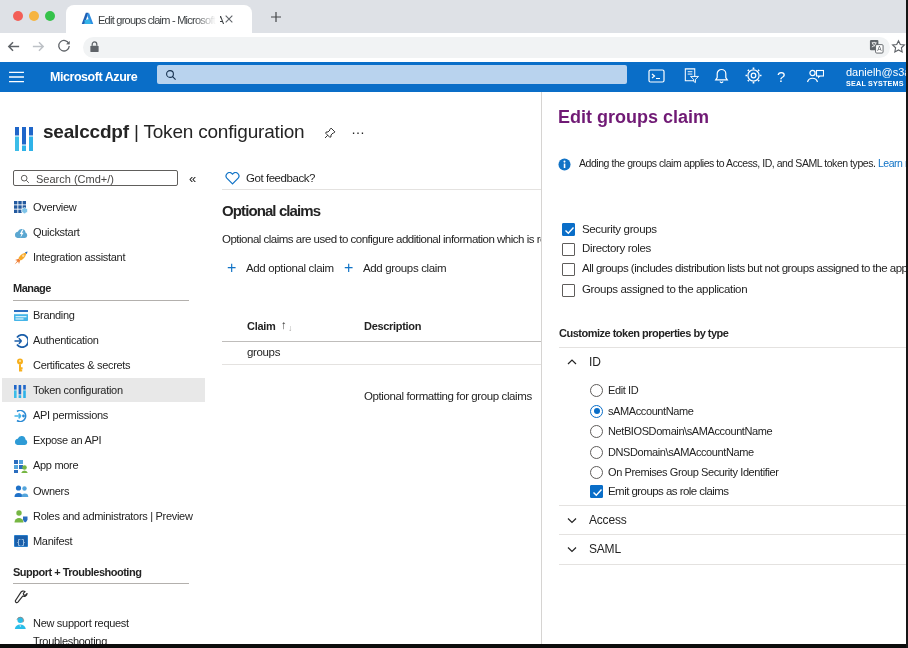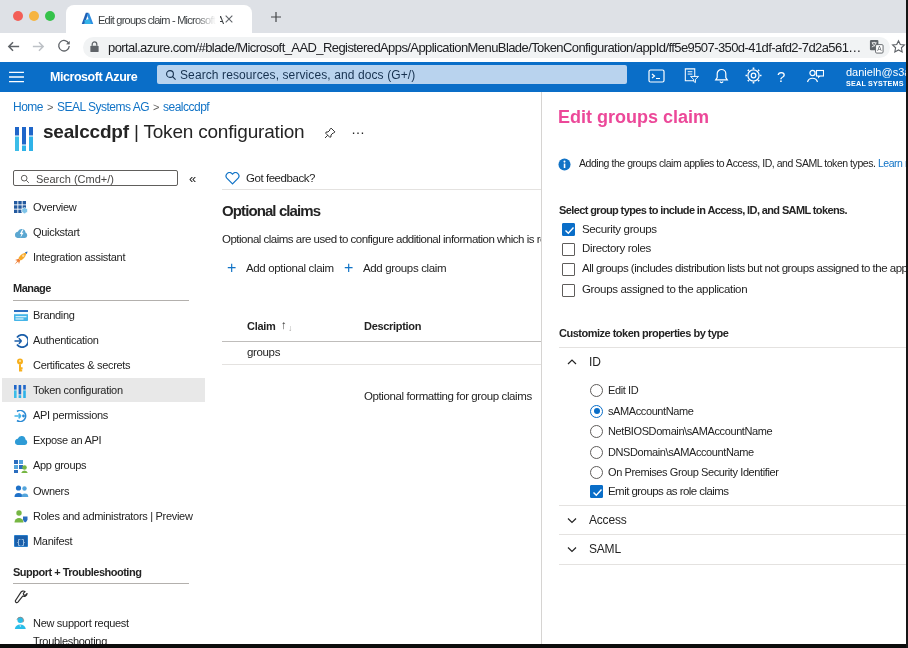--- a/index.html
+++ b/index.html
@@ -52,21 +52,21 @@
   #th-claim { position:absolute; left:247px; top:320px; font-size:11px; letter-spacing:-0.3px; font-weight:bold; color:#242424; }
   #th-desc { position:absolute; left:364px; top:320px; font-size:11px; letter-spacing:-0.3px; font-weight:bold; color:#242424; }
   #t-hdiv { position:absolute; left:222px; top:340.5px; width:319px; height:1px; background:#bfbdbb; }
   #t-c1 { position:absolute; left:247px; top:346px; font-size:11.5px; letter-spacing:-0.35px; color:#242424; }
   #t-c2 { position:absolute; left:364px; top:346px; font-size:11.5px; letter-spacing:-0.4px; color:#242424;margin-top:44px; }
   #t-rdiv { position:absolute; left:222px; top:364px; width:319px; height:1px; background:#e4e2e0; }
 
   
   #panel { position:absolute; left:541px; top:92px; width:367px; height:552px; background:#fff;
     border-left:1px solid #d6d4d2; overflow:hidden; }
-  #p-title { position:absolute; left:16px; top:15px; font-size:18px; letter-spacing:0px; font-weight:bold; color:#ec4899; }
+  #p-title { position:absolute; left:16px; top:15px; font-size:18px; letter-spacing:0px; font-weight:bold; color:#701a75; }
   #p-info { position:absolute; left:37px; top:65px; font-size:10.5px; letter-spacing:-0.45px; color:#242424; white-space:nowrap; }
   #p-sel { position:absolute; left:17px; top:112px; font-size:11px; letter-spacing:-0.62px; font-weight:bold; color:#242424; white-space:nowrap; }
   .cb { position:absolute; left:20px; width:13px; height:13px; border:1px solid #5f5d5b; background:#fff; border-radius:1px;}
   .cb.on { background:#0a6ec8; border-color:#0a6ec8; }
   .cb.on svg { position:absolute; left:0px; top:1px; }
   .cblab { position:absolute; left:40px; font-size:11.5px; letter-spacing:-0.35px; color:#242424; white-space:nowrap; }
   #p-cust { position:absolute; left:17px; top:235px; font-size:11px; letter-spacing:-0.5px; font-weight:bold; color:#242424; }
   .pdiv { position:absolute; left:17px; width:350px; height:1px; background:#e4e2e0; }
   .chev { position:absolute; }
   .seclab { position:absolute; left:47px; font-size:12px; letter-spacing:-0.2px; color:#242424; }
@@ -112,42 +112,40 @@
   </svg>
   <svg style="position:absolute; left:57px; top:39px;" width="14" height="14" viewBox="0 0 16 16">
     <path d="M13.6 5.5 A6 6 0 1 0 14 8" stroke="#5f6368" stroke-width="1.5" fill="none"></path>
     <path d="M14.7 2.3 L14.4 6.4 L10.3 6 Z" fill="#5f6368"></path>
   </svg>
   <div id="urlpill"></div>
   <svg style="position:absolute; left:89px; top:41px;" width="11" height="12" viewBox="0 0 12 13">
     <rect x="1.5" y="5" width="9" height="7" rx="1" fill="#5f6368"></rect>
     <path d="M3.5 5 V3.5 A2.5 2.5 0 0 1 8.5 3.5 V5" stroke="#5f6368" stroke-width="1.4" fill="none"></path>
   </svg>
-  <div id="urltext">portal.azure.com/#blade/Microsoft_AAD_RegisteredApps/ApplicationMenuBlade/TokenConfiguration/appId/ff5e9507-350d-41df-afd2-7d2a561…</div>
   <svg style="position:absolute; left:869px; top:39px;" width="15" height="15" viewBox="0 0 16 16">
     <rect x="1" y="1" width="9" height="11" rx="1.2" fill="#5f6368"></rect>
     <path d="M3 4 H8 M5.5 4 V3 M3.6 4 C3.6 6 6.5 8 8 8.5 M7.4 4 C7.4 6 4.5 8 3 8.5" stroke="#fff" stroke-width="0.9" fill="none"></path>
     <rect x="7" y="6" width="8" height="9" rx="1.2" fill="#fff" stroke="#5f6368" stroke-width="1"></rect>
     <text x="11" y="13" font-size="7" fill="#5f6368" text-anchor="middle" font-family="Liberation Sans">A</text>
   </svg>
   <svg style="position:absolute; left:891px; top:39px;" width="15" height="15" viewBox="0 0 16 16">
     <path d="M8 1.8 L9.9 5.8 L14.3 6.4 L11.1 9.4 L11.9 13.8 L8 11.7 L4.1 13.8 L4.9 9.4 L1.7 6.4 L6.1 5.8 Z" stroke="#5f6368" stroke-width="1.2" fill="none"></path>
   </svg>
 
   <div id="azhead"></div>
   <svg style="position:absolute; left:8px; top:70px;" width="17" height="14" viewBox="0 0 18 15">
     <path d="M1 2.5 H17 M1 7.5 H17 M1 12.5 H17" stroke="#fff" stroke-width="1.5"></path>
   </svg>
   <div id="aztitle">Microsoft Azure</div>
   <div id="azsearch"></div>
   <svg style="position:absolute; left:165px; top:68.5px;" width="12" height="12" viewBox="0 0 12 12">
     <circle cx="5" cy="5" r="3.4" stroke="#16314f" stroke-width="1.1" fill="none"></circle>
     <path d="M7.6 7.6 L10.6 10.6" stroke="#16314f" stroke-width="1.1"></path>
   </svg>
-  <div id="azsearchtext">Search resources, services, and docs (G+/)</div>
 
   <svg style="position:absolute; left:648px; top:68px;" width="17" height="16" viewBox="0 0 17 16">
     <rect x="1" y="2" width="15" height="12" rx="1.5" stroke="#fff" stroke-width="1.2" fill="none"></rect>
     <path d="M4 6 L6.5 8 L4 10 M8 10.5 L12 10.5" stroke="#fff" stroke-width="1.2" fill="none"></path>
   </svg>
   <svg style="position:absolute; left:682px; top:67px;" width="17" height="17" viewBox="0 0 18 17">
     <path d="M3.5 1.5 H13.5 V14 H3.5 Z" stroke="#fff" stroke-width="1.1" fill="none"></path>
     <path d="M6 4.5 H11 M6 7 H11" stroke="#fff" stroke-width="1" fill="none"></path>
     <path d="M9 9.5 H17.5 L14.2 12.6 V16 L12.3 14.6 V12.6 Z" fill="#0a6ec8" stroke="#fff" stroke-width="1" stroke-linejoin="round"></path>
   </svg>
@@ -163,21 +161,20 @@
   <div style="position:absolute; left:777px; top:67.5px; font-size:15px; color:#fff;">?</div>
   <svg style="position:absolute; left:806px; top:68px;" width="18" height="15" viewBox="0 0 18 15">
     <circle cx="6.5" cy="5" r="2.6" stroke="#fff" stroke-width="1.2" fill="none"></circle>
     <path d="M1.5 14 A5.2 5.2 0 0 1 11.5 14" stroke="#fff" stroke-width="1.2" fill="none"></path>
     <rect x="10.5" y="2.5" width="7" height="5.5" stroke="#fff" stroke-width="1.1" fill="#0a6ec8"></rect>
     <path d="M12 8 L12 10.5 L14.5 8" fill="#fff"></path>
   </svg>
   <div class="uline1">danielh@s3adm</div>
   <div class="uline2">SEAL SYSTEMS AG (SEA</div>
 
-  <div id="crumb"><span>Home</span><span class="sep">&gt;</span><span>SEAL Systems AG</span><span class="sep">&gt;</span><span>sealccdpf</span></div>
 
   <svg style="position:absolute; left:15px; top:127px;" width="18" height="24" viewBox="0 0 18 24">
     <rect x="0" y="0" width="4" height="8.5" fill="#1f66c9"></rect>
     <rect x="0" y="9.5" width="4" height="14.5" fill="#3cbde8"></rect>
     <rect x="7" y="0" width="4" height="17.5" fill="#1f66c9"></rect>
     <rect x="7" y="18.5" width="4" height="5.5" fill="#2eb2e8"></rect>
     <rect x="14" y="0" width="4" height="8.5" fill="#1f66c9"></rect>
     <rect x="14" y="9.5" width="4" height="14.5" fill="#2eb2e8"></rect>
   </svg>
   <div id="pagetitle"><b>sealccdpf</b> | Token configuration</div>
@@ -290,21 +287,21 @@
   <div class="sbitem" style="top:226px;">Quickstart</div>
   <div class="sbitem" style="top:251px;">Integration assistant</div>
   <div class="sbhead" style="top:282px;">Manage</div>
   <div class="sbdiv" style="top:300px;"></div>
   <div class="sbitem" style="top:309px;">Branding</div>
   <div class="sbitem" style="top:334px;">Authentication</div>
   <div class="sbitem" style="top:359px;">Certificates &amp; secrets</div>
   <div class="sbitem" style="top:384px;">Token configuration</div>
   <div class="sbitem" style="top:409px;">API permissions</div>
   <div class="sbitem" style="top:434px;">Expose an API</div>
-  <div class="sbitem" style="top:459px;">App groups</div>
+  <div class="sbitem" style="top:459px;">App more</div>
   <div class="sbitem" style="top:485px;">Owners</div>
   <div class="sbitem" style="top:510px;">Roles and administrators | Preview</div>
   <div class="sbitem" style="top:535px;">Manifest</div>
   <div class="sbhead" style="top:566px;">Support + Troubleshooting</div>
   <div class="sbdiv" style="top:583px;"></div>
   <div class="sbitem" style="top:591px;margin-top:44px;">Troubleshooting</div>
   <div class="sbitem" style="top:617px;">New support request</div>
 
   <svg style="position:absolute; left:225px; top:172px;" width="15" height="13" viewBox="0 0 16 14">
     <path d="M8 12.8 L1.9 6.7 A3.7 3.7 0 0 1 7.1 1.5 L8 2.4 L8.9 1.5 A3.7 3.7 0 0 1 14.1 6.7 Z" stroke="#1173c6" stroke-width="1.3" fill="none"></path>
@@ -327,21 +324,20 @@
   <div id="t-rdiv"></div>
 
   <div id="panel">
     <div id="p-title">Edit groups claim</div>
     <svg style="position:absolute; left:16px; top:66px;" width="13" height="13" viewBox="0 0 14 14">
       <circle cx="7" cy="7" r="6.5" fill="#1173c6"></circle>
       <rect x="6.2" y="6" width="1.7" height="4.8" fill="#fff"></rect>
       <circle cx="7" cy="3.9" r="1.1" fill="#fff"></circle>
     </svg>
     <div id="p-info">Adding the groups claim applies to Access, ID, and SAML token types. <span class="link">Learn more</span></div>
-    <div id="p-sel">Select group types to include in Access, ID, and SAML tokens.</div>
 
     <div class="cb on" style="top:131px;">
         <svg width="13" height="11" viewBox="0 0 13 11">
           <path d="M2.5 5.5 L5.3 8.3 L10.5 2.5" stroke="#fff" stroke-width="1.4" fill="none"></path>
         </svg>
       </div>
     <div class="cblab" style="top:130.5px;">Security groups</div>
     <div class="cb" style="top:150.5px;"></div>
     <div class="cblab" style="top:150px;">Directory roles</div>
     <div class="cb" style="top:170.5px;"></div>

